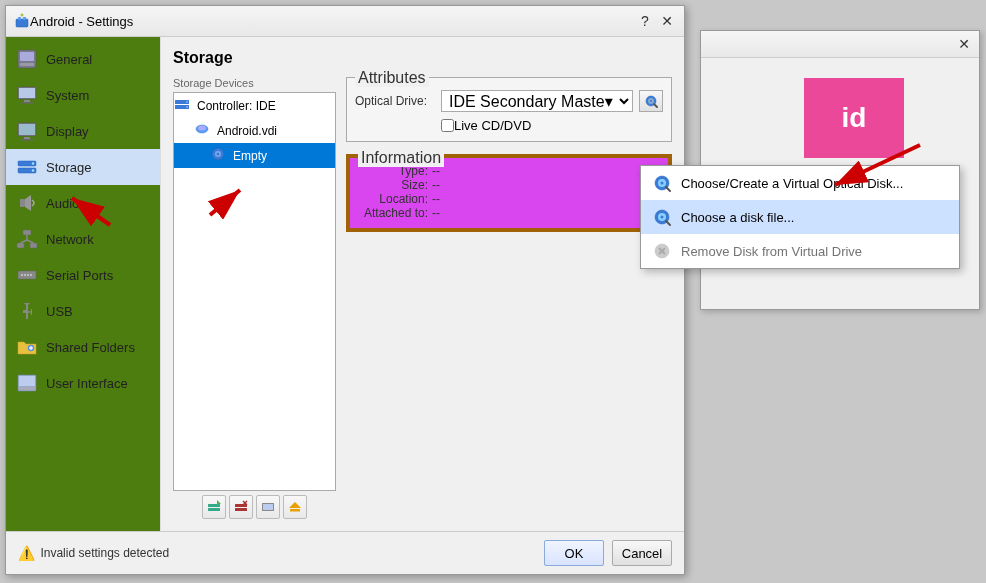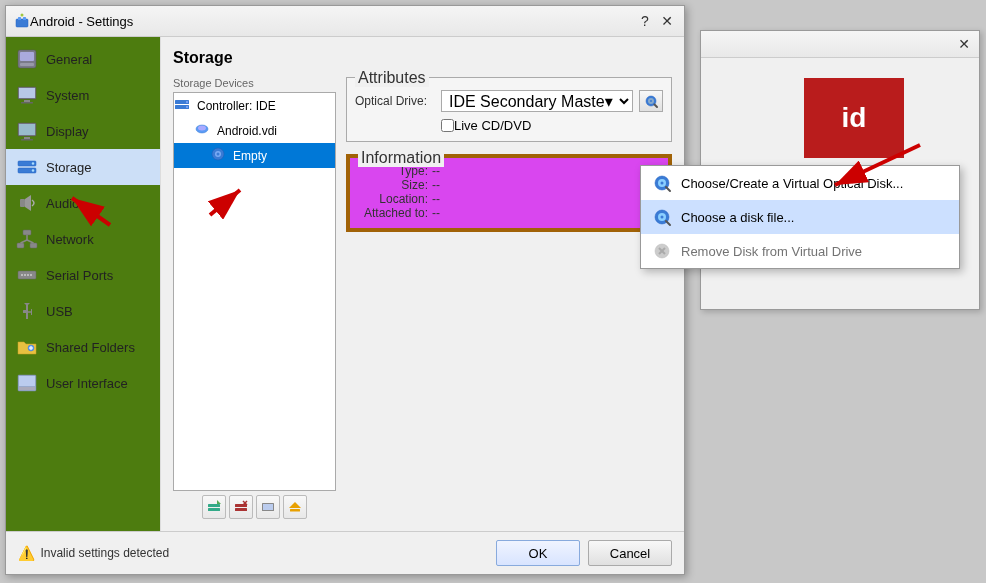--- a/index.html
+++ b/index.html
@@ -292,21 +292,21 @@
     .footer-status {
       flex: 1;
       font-size: 12px;
       color: #333;
       display: flex;
       align-items: center;
       gap: 5px;
     }
 
     .footer-btn {
-      width: 84px;
+      width: 60px;
       height: 26px;
       border: 1px solid #aaa;
       background: linear-gradient(to bottom, #f8f8f8, #e0e0e0);
       cursor: pointer;
       font-size: 13px;
       border-radius: 2px;
     }
 
     .footer-btn.ok {
       background: linear-gradient(to bottom, #f0f4ff, #d8e4ff);
@@ -378,21 +378,21 @@
     .bg-content {
       padding: 20px;
       display: flex;
       align-items: center;
       justify-content: center;
     }
 
     .black-box {
       width: 100px;
       height: 80px;
-      background: #b91c1c;
+      background: #ec4899;
       display: flex;
       align-items: center;
       justify-content: center;
       color: white;
       font-size: 28px;
       font-weight: bold;
       margin-left: 28px;
     }
 
     

